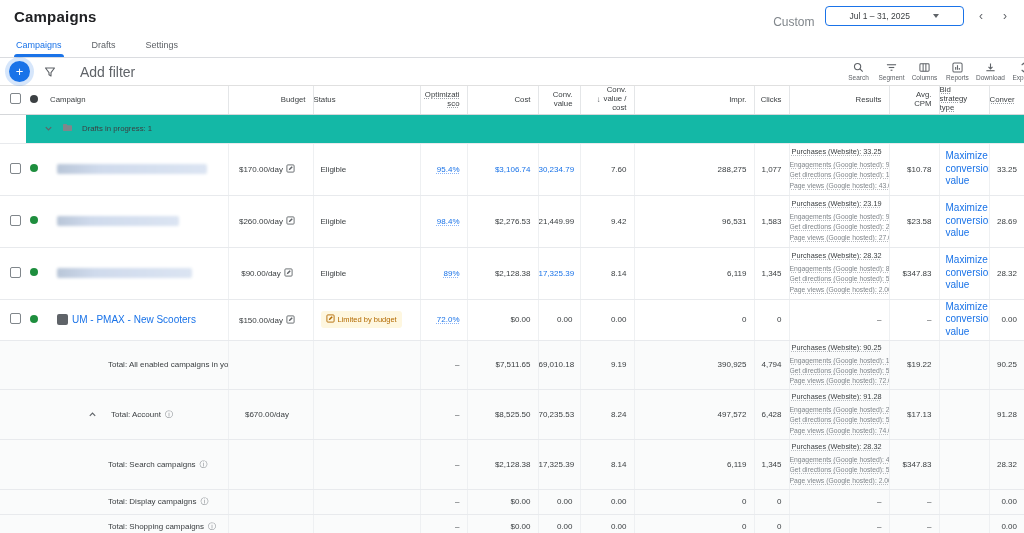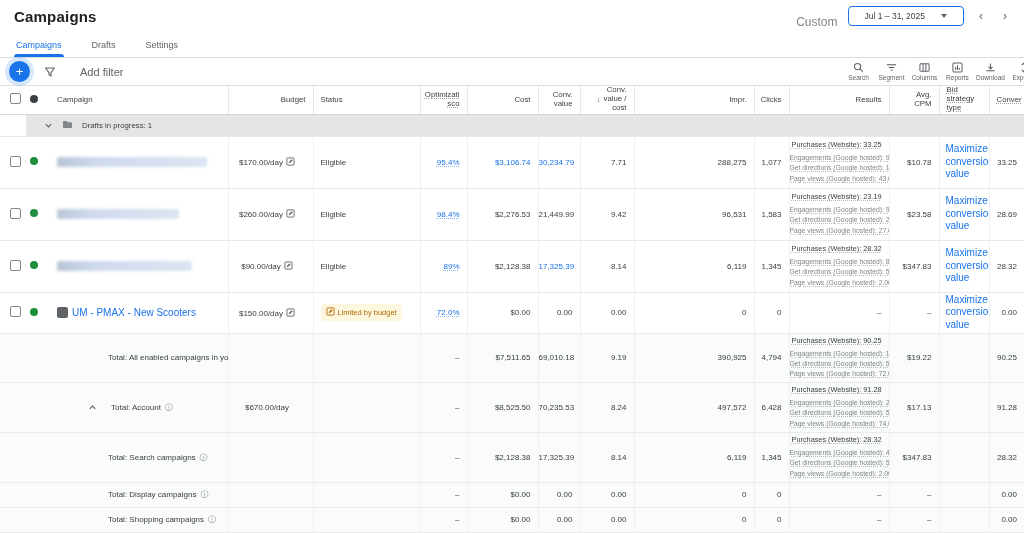--- a/index.html
+++ b/index.html
@@ -5,58 +5,58 @@
   * { margin:0; padding:0; box-sizing:border-box; }
   html,body { background:#fff; }
   body { font-family:"Liberation Sans", sans-serif; color:#3c4043; }
   .page { position:relative; width:1024px; height:533px; background:#fff; overflow:hidden; }
 
   
   .topbar { height:32px; display:flex; align-items:center; padding:0 12px 0 14px; }
   .page-title { font-size:15px; font-weight:700; color:#202124; letter-spacing:.2px; }
   .topbar-right { margin-left:auto; display:flex; align-items:center; gap:10px; }
   .custom-label { font-size:12px; color:#80868b;margin-top:12px; }
-  .date-box { display:flex; align-items:center; gap:16px; border:1px solid #1a73e8; border-radius:4px; padding:4px 16px; background:#fff; cursor:pointer; }
+  .date-box { display:flex; align-items:center; gap:23px; border:1px solid #1a73e8; border-radius:4px; padding:4px 24px; background:#fff; cursor:pointer; }
   .date-box .date-text { font-size:8.5px; color:#3c4043; font-weight:500; }
   .caret-down { width:0; height:0; border-left:3.5px solid transparent; border-right:3.5px solid transparent; border-top:4px solid #5f6368; }
   .nav-chev { font-size:12px; color:#5f6368; padding:0 5px; cursor:pointer; line-height:1; }
 
   
   .tabs { height:26px; display:flex; align-items:flex-end; padding-left:14px; border-bottom:1px solid #dadce0; gap:26px; }
   .tab { font-size:9px; color:#5f6368; padding:6px 2px 7px; position:relative; cursor:pointer; }
   .tab.active { color:#1a73e8; font-weight:500; }
   .tab.active::after { content:""; position:absolute; left:0; right:0; bottom:0; height:3px; background:#1a73e8; border-radius:3px 3px 0 0; }
 
   
   .toolbar { height:28px; display:flex; align-items:center; padding-left:9px; border-bottom:1px solid #e0e0e0; position:relative; }
   .add-btn { width:21px; height:21px; border-radius:50%; background:#1a73e8; color:#fff; display:flex; align-items:center; justify-content:center; font-size:13px; line-height:1; cursor:pointer; box-shadow:0 0 0 4px rgba(26,115,232,.18); margin-right:14px; }
   .funnel { margin-right:24px; cursor:pointer; display:flex; }
-  .add-filter { font-size:11px; color:#5f6368; cursor:pointer; }
+  .add-filter { font-size:14px; color:#5f6368; cursor:pointer; }
   .toolbar-actions { position:absolute; right:-16px; top:0; height:100%; display:flex; align-items:center; }
   .tool-item { width:33px; display:flex; flex-direction:column; align-items:center; gap:1px; cursor:pointer; }
   .tool-item svg { display:block; }
   .tool-label { font-size:6.5px; color:#5f6368; white-space:nowrap; }
 
   
   table { border-collapse:collapse; table-layout:fixed; width:1024px; }
   td { vertical-align:middle; font-size:8px; color:#3c4043; overflow:hidden; }
   tr.thead td { border-bottom:1px solid #d5d7da; border-right:1px solid #e4e6e8; height:28px; font-weight:500; color:#3c4043; }
   tr.thead td.nobord { border-right:none; }
   .th-label { white-space:pre-line; line-height:1.15; font-size:7.8px; display:inline-block; }
   .th-right { text-align:right; padding-right:7px; }
-  .th-left { text-align:left; padding-left:7px; }
+  .th-left { text-align:left; }
   .dotted { text-decoration:underline dotted; text-decoration-color:#9aa0a6; text-underline-offset:1px; }
   .sort-wrap { display:flex; align-items:center; justify-content:flex-end; gap:3px; padding-right:7px; }
   .sort-arrow { color:#5f6368; font-size:8px; }
 
   tr.row td { border-bottom:1px solid #e8eaed; border-right:1px solid #eef0f2; }
   tr.row td.nobord { border-right:none; }
   tr.camp { height:52px; background:#fff; }
   tr.camp4 { height:41px; background:#fff; }
-  tr.drafts { height:22px; background:#e5e5e5; }
+  tr.drafts { height:29px; background:#14b8a6; }
   tr.total { background:#fafbfb; }
   tr.t50 { height:50px; } tr.t49 { height:49px; } tr.t25 { height:25px; } tr.t23 { height:25px; }
 
   .c-check { padding-left:10px; }
   .checkbox { display:inline-block; width:11px; height:11px; border:1.5px solid #80868b; border-radius:2px; background:#fff; cursor:pointer; }
   .dot { display:inline-block; width:8px; height:8px; border-radius:50%; }
   .dot.dark { background:#3c4043; }
   .dot.green { background:#1e8e3e; }
   .c-dot { text-align:left; padding-left:4px; }
 
@@ -259,21 +259,21 @@
       <td class="c-budget"><span>$170.00/day</span><span class="edit-ic">
               <svg width="9" height="9" viewBox="0 0 10 10">
                 <rect x="1" y="1" width="8" height="8" rx="1" fill="none" stroke="#5f6368" stroke-width="1"></rect>
                 <path d="M3 7l.5-1.7L6.3 2.5l1.2 1.2L4.7 6.5 3 7z" fill="#5f6368"></path>
               </svg>
             </span></td>
       <td class="c-status"><span>Eligible</span></td>
       <td class="num"><span class="opt-link">95.4%</span></td>
       <td class="num"><span class="blue-link">$3,106.74</span></td>
       <td class="num"><span class="blue-link">30,234.79</span></td>
-      <td class="num"><span>7.71</span></td>
+      <td class="num"><span>7.60</span></td>
       <td class="num"><span>288,275</span></td>
       <td class="num"><span>1,077</span></td>
       <td class="res-cell">
         <span class="res-line res-main">Purchases (Website): 33.25</span>
         <span class="res-line">Engagements (Google hosted): 95.00</span>
         <span class="res-line">Get directions (Google hosted): 16.00</span>
         <span class="res-line">Page views (Google hosted): 43.00</span>
       </td>
       <td class="num"><span>$10.78</span></td>
       <td class="bid-cell"><span class="bid-link">Maximize conversion value</span></td>

